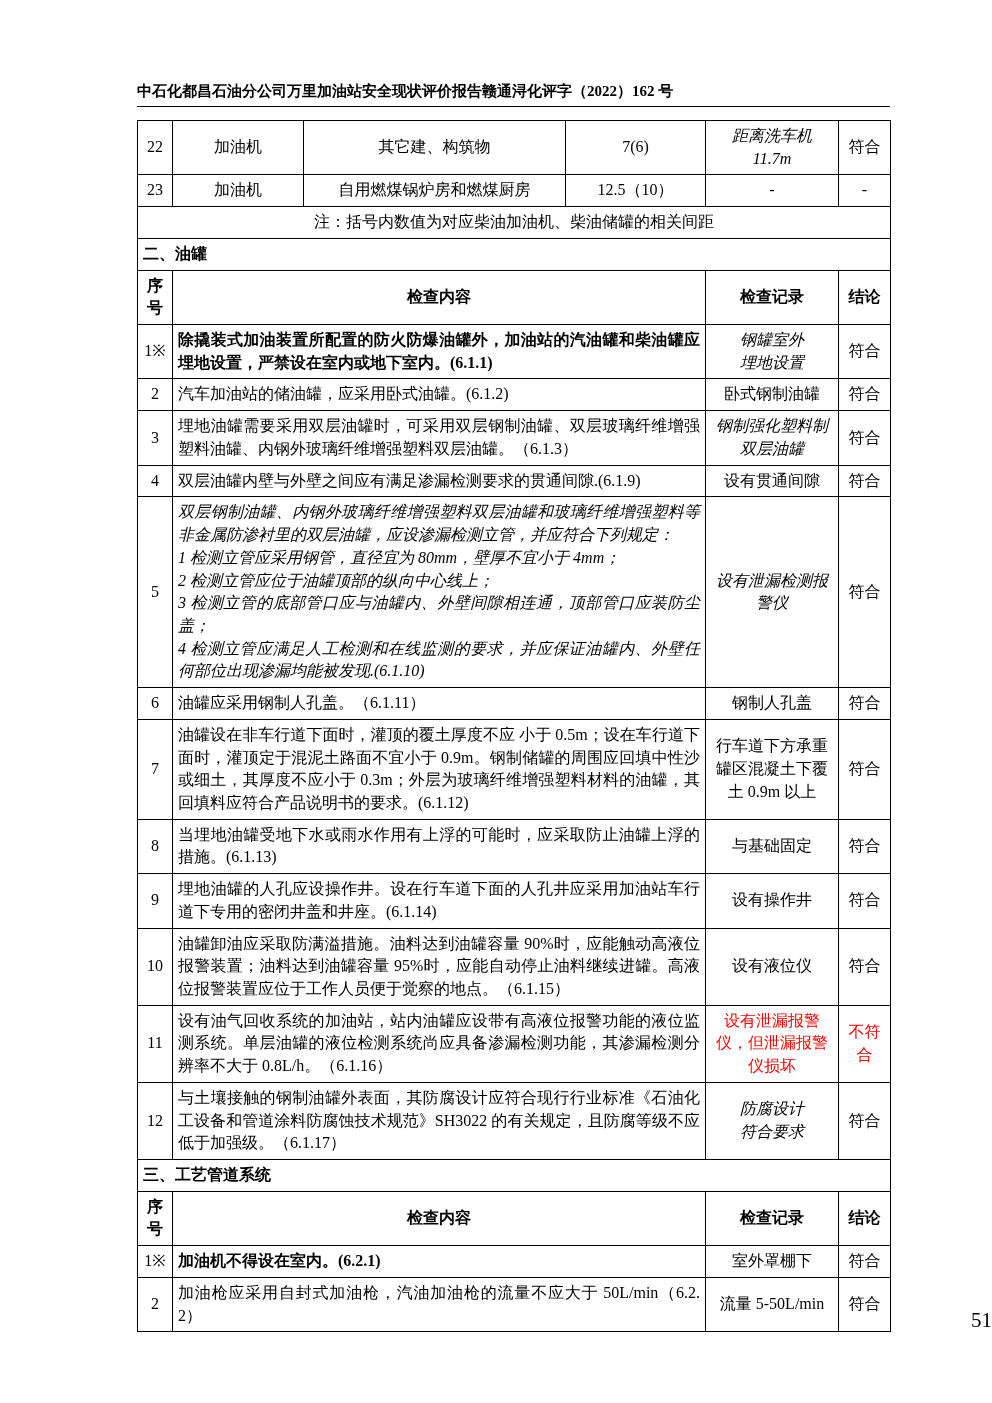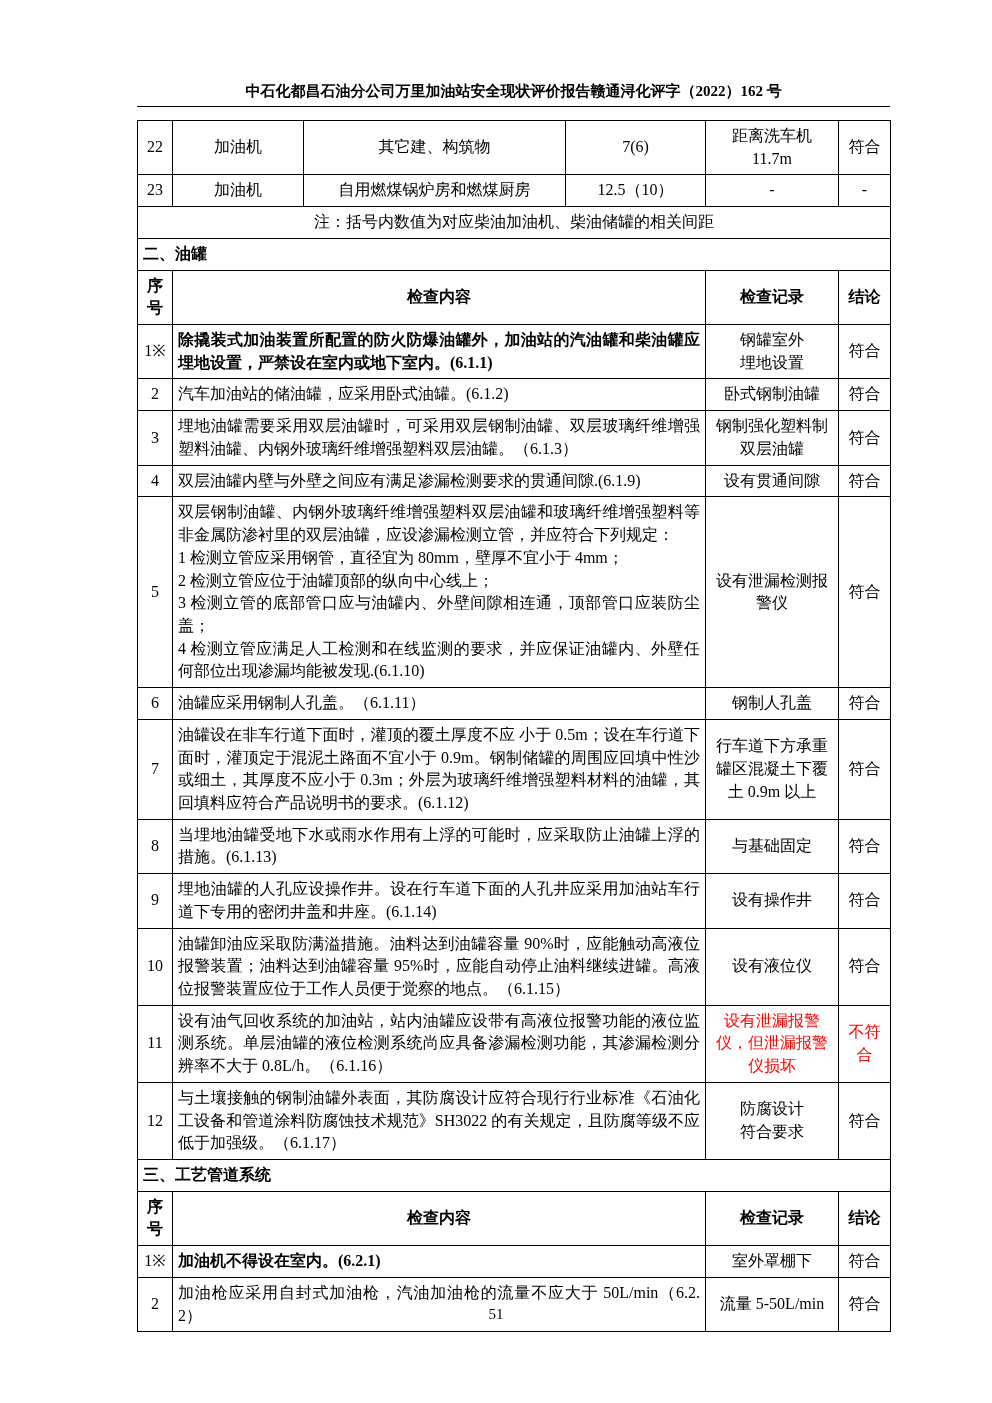--- a/index.html
+++ b/index.html
@@ -15,21 +15,21 @@
     margin: 0 auto;
     background: #ffffff;
     padding: 82px 0 0 0;
   }
   .content-col {
     width: 753px;
     margin-left: 137px;
   }
   .header {
     display: flex;
-    justify-content: center;
+    justify-content: flex-start;
     align-items: flex-end;
     border-bottom: 1px solid #000;
     padding-bottom: 5px;
     font-size: 15px;
     font-weight: bold;
   }
   .main-table {
     margin-top: 13px;
     width: 753px;
     border-collapse: collapse;
@@ -37,39 +37,39 @@
     font-size: 16px;
     line-height: 1.42;
   }
   .main-table td {
     border: 1px solid #000;
     padding: 4px 5px;
     vertical-align: middle;
     word-break: break-all;
   }
   .c { text-align: center; }
-  .pre { white-space: pre-line; }
+  .pre { white-space: pre-line; font-style: italic; }
   .content { text-align: justify; }
   .bold { font-weight: bold; margin-left: 14px; }
   .note { text-align: center; padding-left: 6px; }
   .section {
     font-weight: bold;
   }
   .thead td {
     text-align: center;
     font-weight: bold;
   }
   .red { color: #ff0000; }
   .footer {
     position: absolute;
-    bottom: 80px;
+    bottom: 70px;
     left: 0;
     width: 100%;
-    text-align: center;
-    font-size: 15px;
+    text-align: right;
+    font-size: 21px;
   }
 </style>
 </head>
 <body>
 
 <div class="page">
 
   <div class="content-col">
     <div class="header">
       <span>中石化都昌石油分公司万里加油站安全现状评价报告</span>

